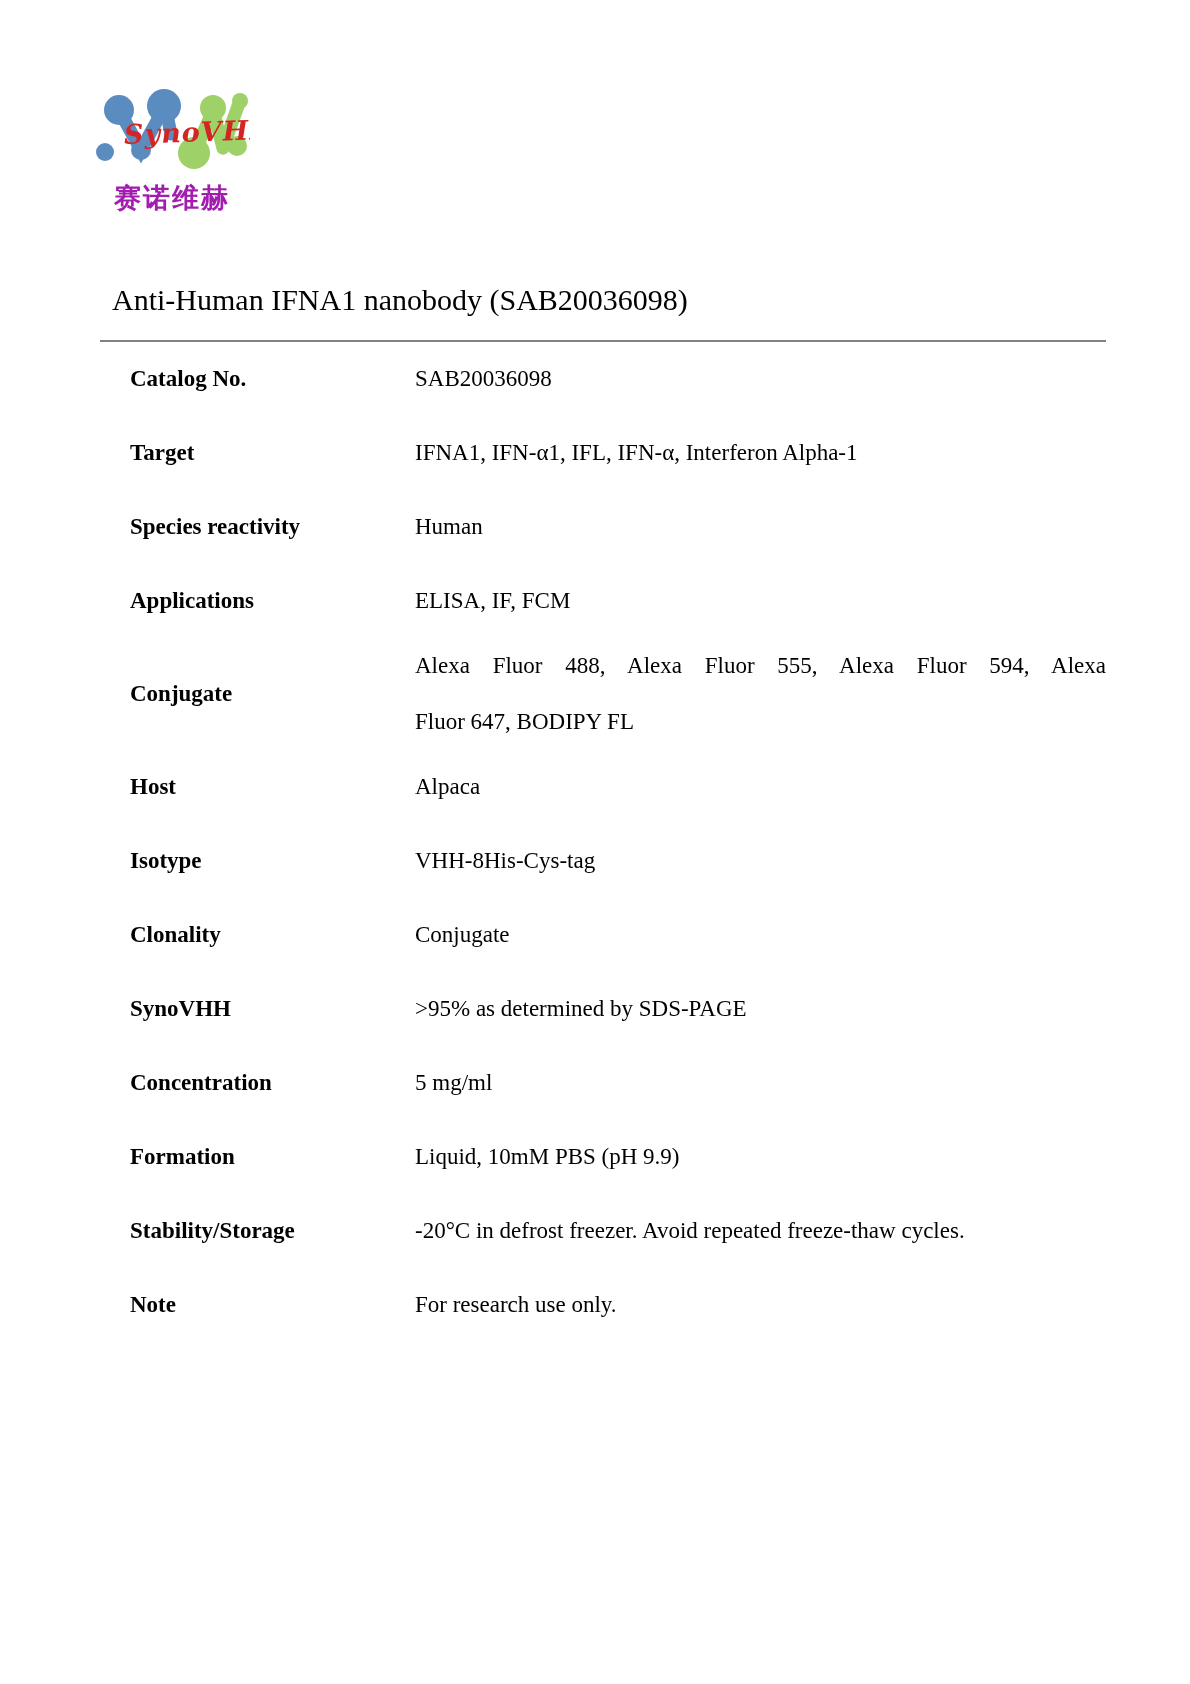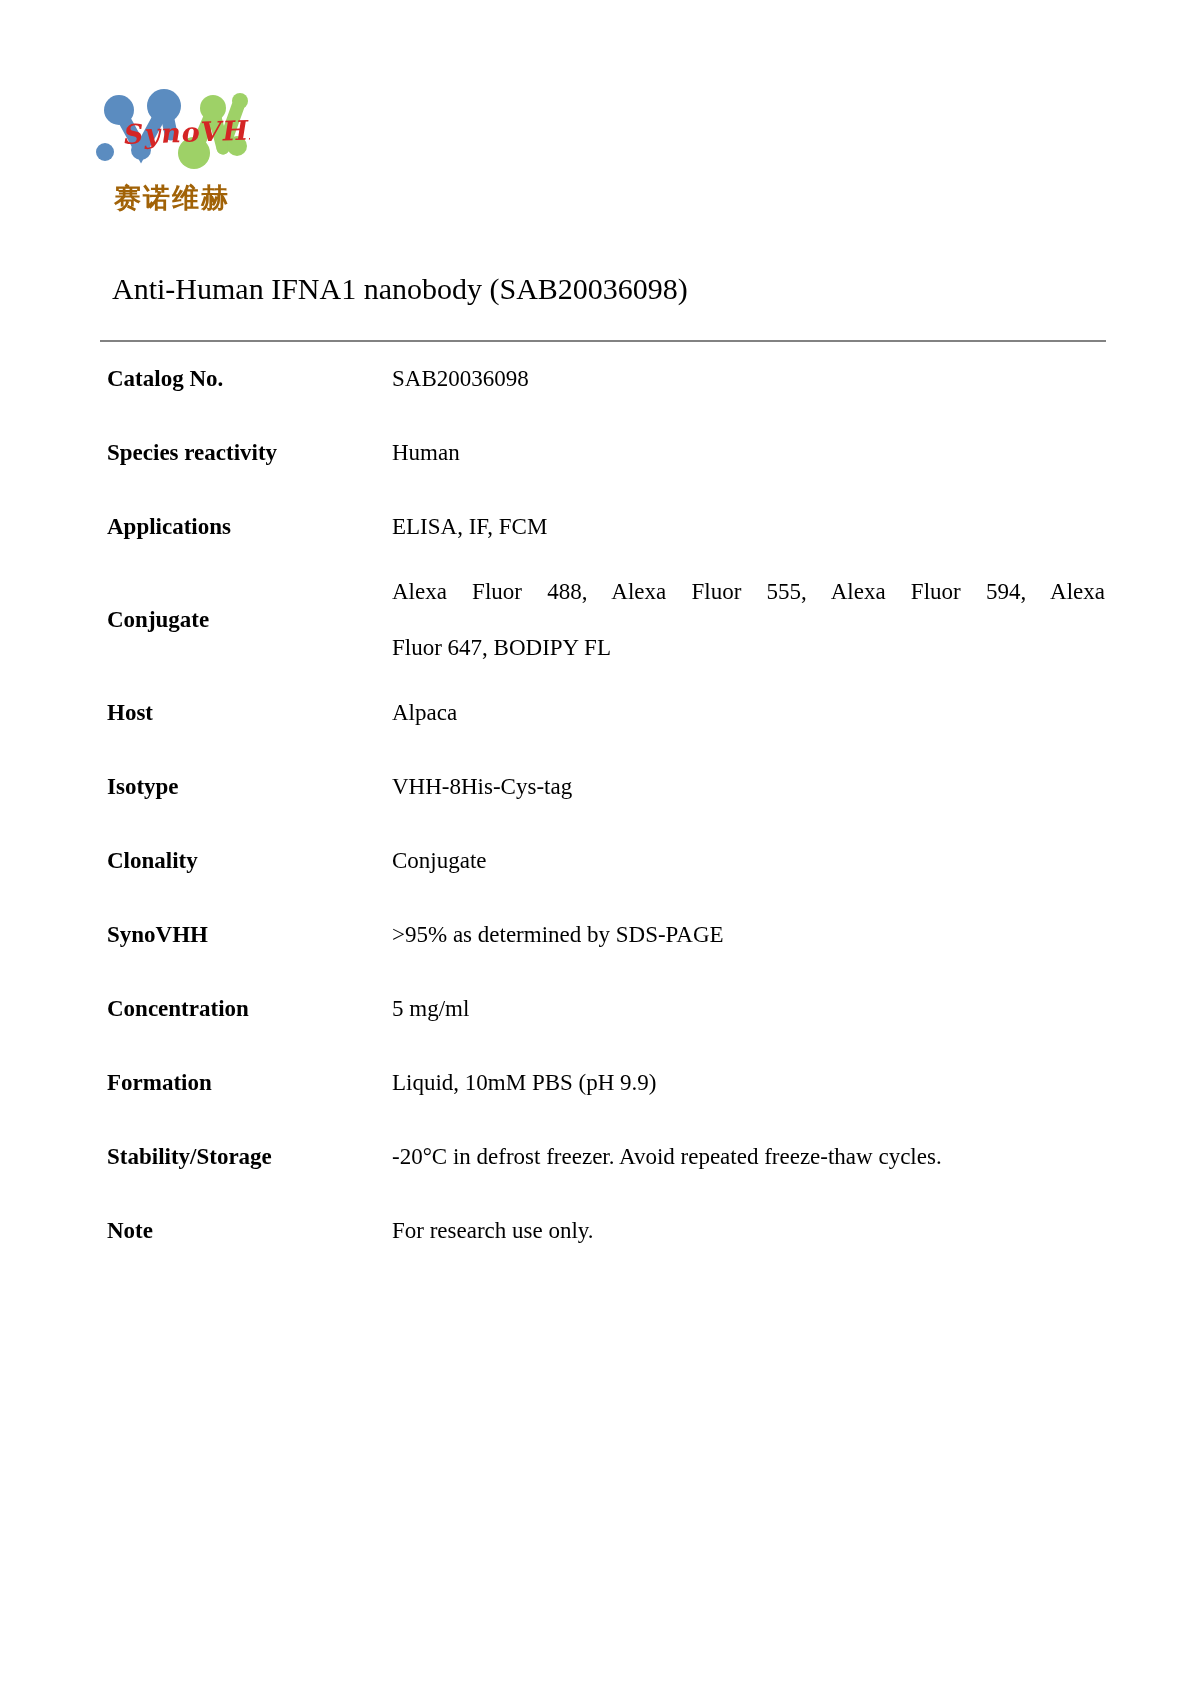--- a/index.html
+++ b/index.html
@@ -11,41 +11,41 @@
     position: relative;
     overflow: hidden;
   }
   .page { position: absolute; inset: 0; }
 
   
   .logo-svg { position: absolute; left: 90px; top: 86px; }
   .logo-cn {
     position: absolute; left: 114px; top: 180px;
     font-family: "DejaVu Sans", sans-serif;
-    font-size: 27px; font-weight: 700; letter-spacing: 2px; color: #a16207;
+    font-size: 27px; font-weight: 700; letter-spacing: 2px; color: #a21caf;
   }
 
   
   .doc-title {
-    position: absolute; left: 112px; top: 272px;
+    position: absolute; left: 112px; top: 283px;
     font-size: 30px; font-weight: 400; color: #000;
     white-space: nowrap;
   }
   .title-rule {
     position: absolute; left: 100px; top: 340px; width: 1006px; height: 0;
     border-top: 2px solid #828282;
   }
 
   
   .spec-table { position: absolute; left: 107px; top: 342px; width: 999px; }
   .spec-row { display: flex; min-height: 74px; align-items: center; }
   .spec-row.tall { min-height: 112px; }
   .spec-label {
     flex: none; width: 285px;
-    font-size: 23px; font-weight: 700;
+    font-size: 23px; font-weight: 700; margin-left: 23px;
   }
   .spec-value { font-size: 23px; white-space: nowrap; }
   .spec-row.tall .spec-value {
     white-space: normal; width: 713px; line-height: 56px;
   }
   .jline { display: block; text-align: justify; text-align-last: justify; }
   .jline2 { display: block; text-align: left; }
 </style>
 </head>
 <body>
@@ -81,20 +81,24 @@
   <div class="doc-title">Anti-Human IFNA1 nanobody (SAB20036098)</div>
   <div class="title-rule"></div>
 
   <div class="spec-table">
 
     <div class="spec-row">
       <div class="spec-label">Catalog No.</div>
       <div class="spec-value">SAB20036098</div>
     </div>
 
+    <div class="spec-row">
+      <div class="spec-label">Target</div>
+      <div class="spec-value">IFNA1, IFN-α1, IFL, IFN-α, Interferon Alpha-1</div>
+    </div>
 
     <div class="spec-row">
       <div class="spec-label">Species reactivity</div>
       <div class="spec-value">Human</div>
     </div>
 
     <div class="spec-row">
       <div class="spec-label">Applications</div>
       <div class="spec-value">ELISA, IF, FCM</div>
     </div>

